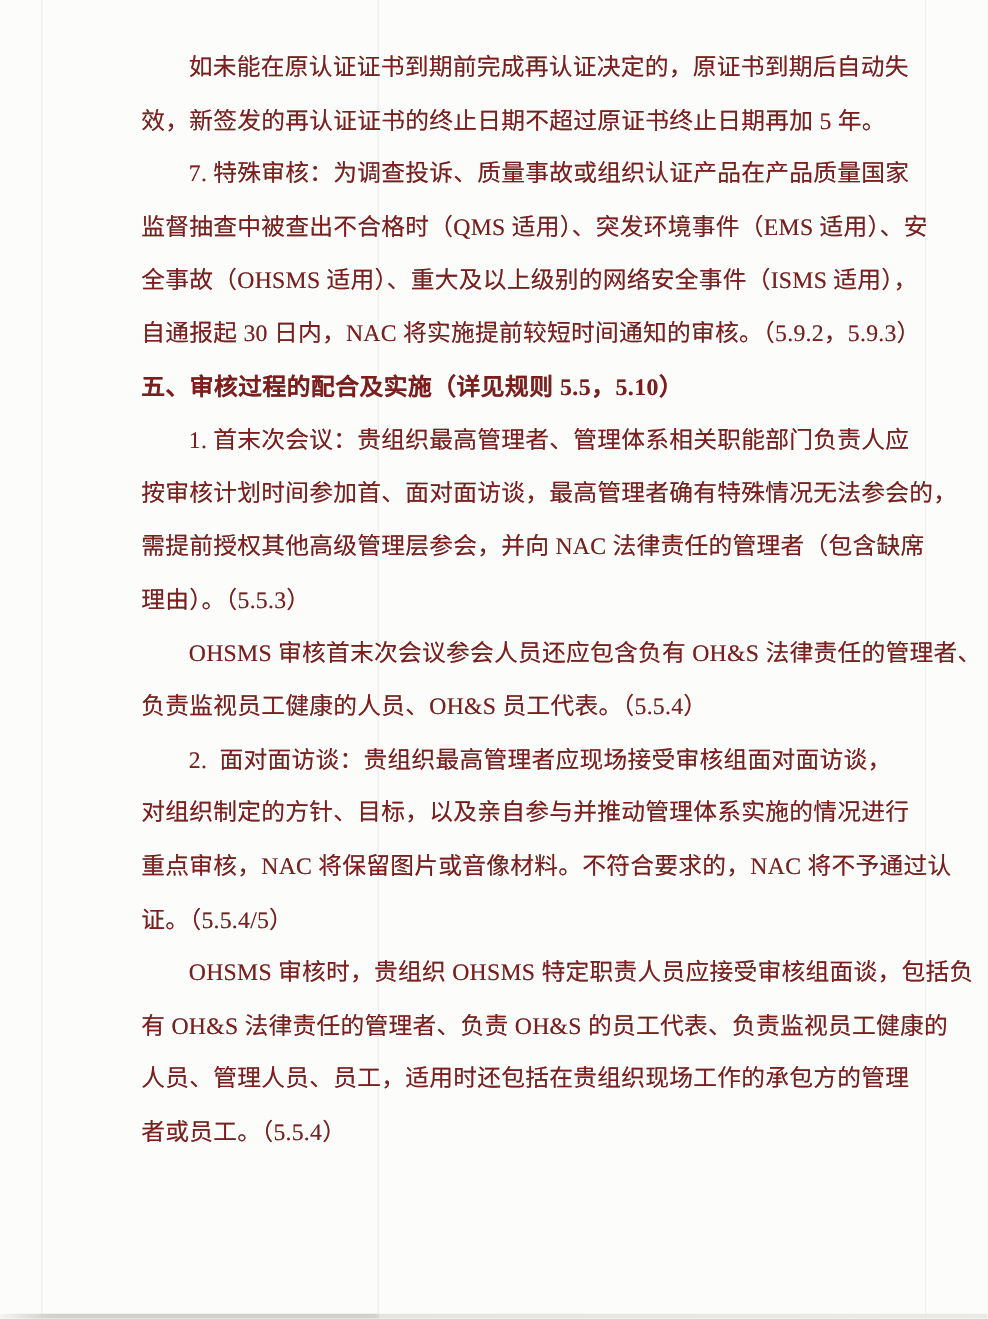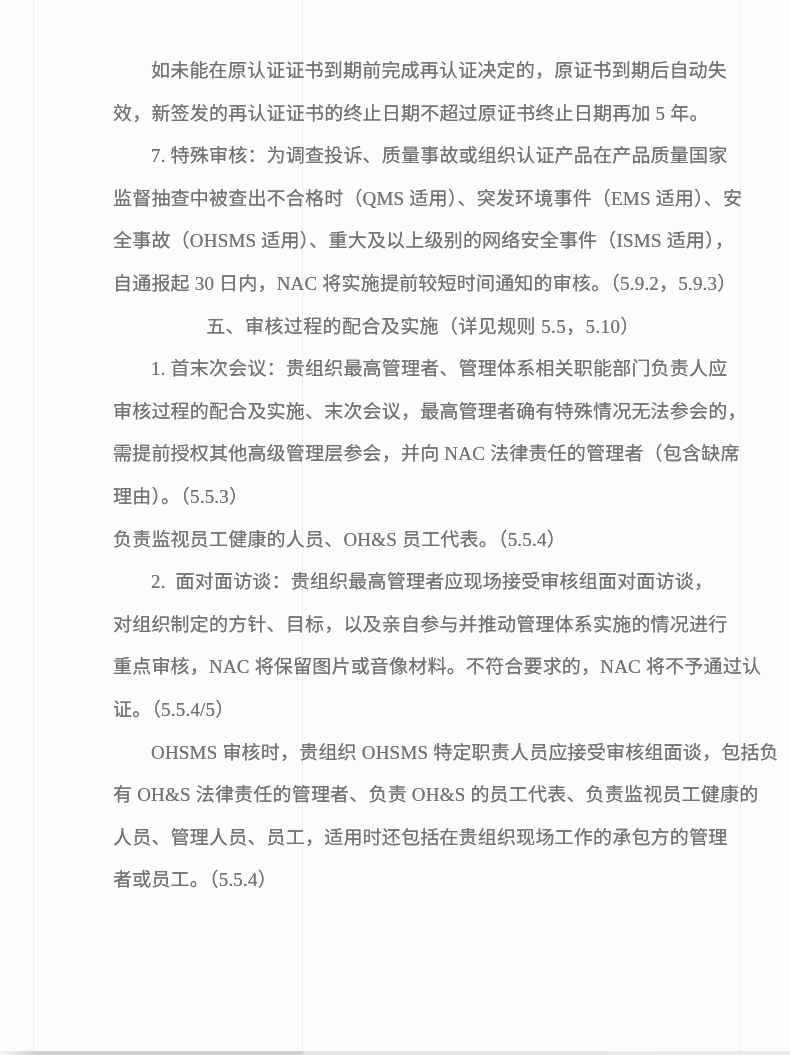--- a/index.html
+++ b/index.html
@@ -15,40 +15,39 @@
     font-family: "Liberation Serif", "DejaVu Serif", serif;
   }
   .page {
     position: absolute;
     inset: 0;
     background: #fcfcfa;
   }
   .content {
     position: absolute;
     left: 113px;
-    top: 50px;
+    top: 34px;
     width: 620px;
-    color: #737373;
+    color: #7f1d1d;
   }
   .line {
     height: 42.6px;
     line-height: 42.6px;
     font-size: 19px;
     white-space: pre;
     letter-spacing: 0.2px;
     
     text-shadow: 0 0 0.4px rgba(40,40,40,0.55);
   }
   .line.indent {
     padding-left: 38px;
   }
   .line.bold {
-    font-weight: 400;
+    font-weight: 700;
     letter-spacing: 0.4px;
-    text-align: center;
   }
   
   .seam {
     position: absolute;
     top: 0;
     width: 1px;
     height: 1055px;
     background: rgba(190, 190, 185, 0.25);
   }
   .seam.s1 { left: 33px; }
@@ -77,23 +76,24 @@
 
   <div class="content">
       <div class="line indent">如未能在原认证证书到期前完成再认证决定的，原证书到期后自动失</div>
       <div class="line">效，新签发的再认证证书的终止日期不超过原证书终止日期再加 5 年。</div>
       <div class="line indent">7. 特殊审核：为调查投诉、质量事故或组织认证产品在产品质量国家</div>
       <div class="line">监督抽查中被查出不合格时（QMS 适用）、突发环境事件（EMS 适用）、安</div>
       <div class="line">全事故（OHSMS 适用）、重大及以上级别的网络安全事件（ISMS 适用），</div>
       <div class="line">自通报起 30 日内，NAC 将实施提前较短时间通知的审核。（5.9.2，5.9.3）</div>
       <div class="line bold">五、审核过程的配合及实施（详见规则 5.5，5.10）</div>
       <div class="line indent">1. 首末次会议：贵组织最高管理者、管理体系相关职能部门负责人应</div>
-      <div class="line">审核过程的配合及实施、末次会议，最高管理者确有特殊情况无法参会的，</div>
+      <div class="line">按审核计划时间参加首、面对面访谈，最高管理者确有特殊情况无法参会的，</div>
       <div class="line">需提前授权其他高级管理层参会，并向 NAC 法律责任的管理者（包含缺席</div>
       <div class="line">理由）。（5.5.3）</div>
+      <div class="line indent">OHSMS 审核首末次会议参会人员还应包含负有 OH&amp;S 法律责任的管理者、</div>
       <div class="line">负责监视员工健康的人员、OH&amp;S 员工代表。（5.5.4）</div>
       <div class="line indent">2.  面对面访谈：贵组织最高管理者应现场接受审核组面对面访谈，</div>
       <div class="line">对组织制定的方针、目标，以及亲自参与并推动管理体系实施的情况进行</div>
       <div class="line">重点审核，NAC 将保留图片或音像材料。不符合要求的，NAC 将不予通过认</div>
       <div class="line">证。（5.5.4/5）</div>
       <div class="line indent">OHSMS 审核时，贵组织 OHSMS 特定职责人员应接受审核组面谈，包括负</div>
       <div class="line">有 OH&amp;S 法律责任的管理者、负责 OH&amp;S 的员工代表、负责监视员工健康的</div>
       <div class="line">人员、管理人员、员工，适用时还包括在贵组织现场工作的承包方的管理</div>
       <div class="line">者或员工。（5.5.4）</div>
     </div>

